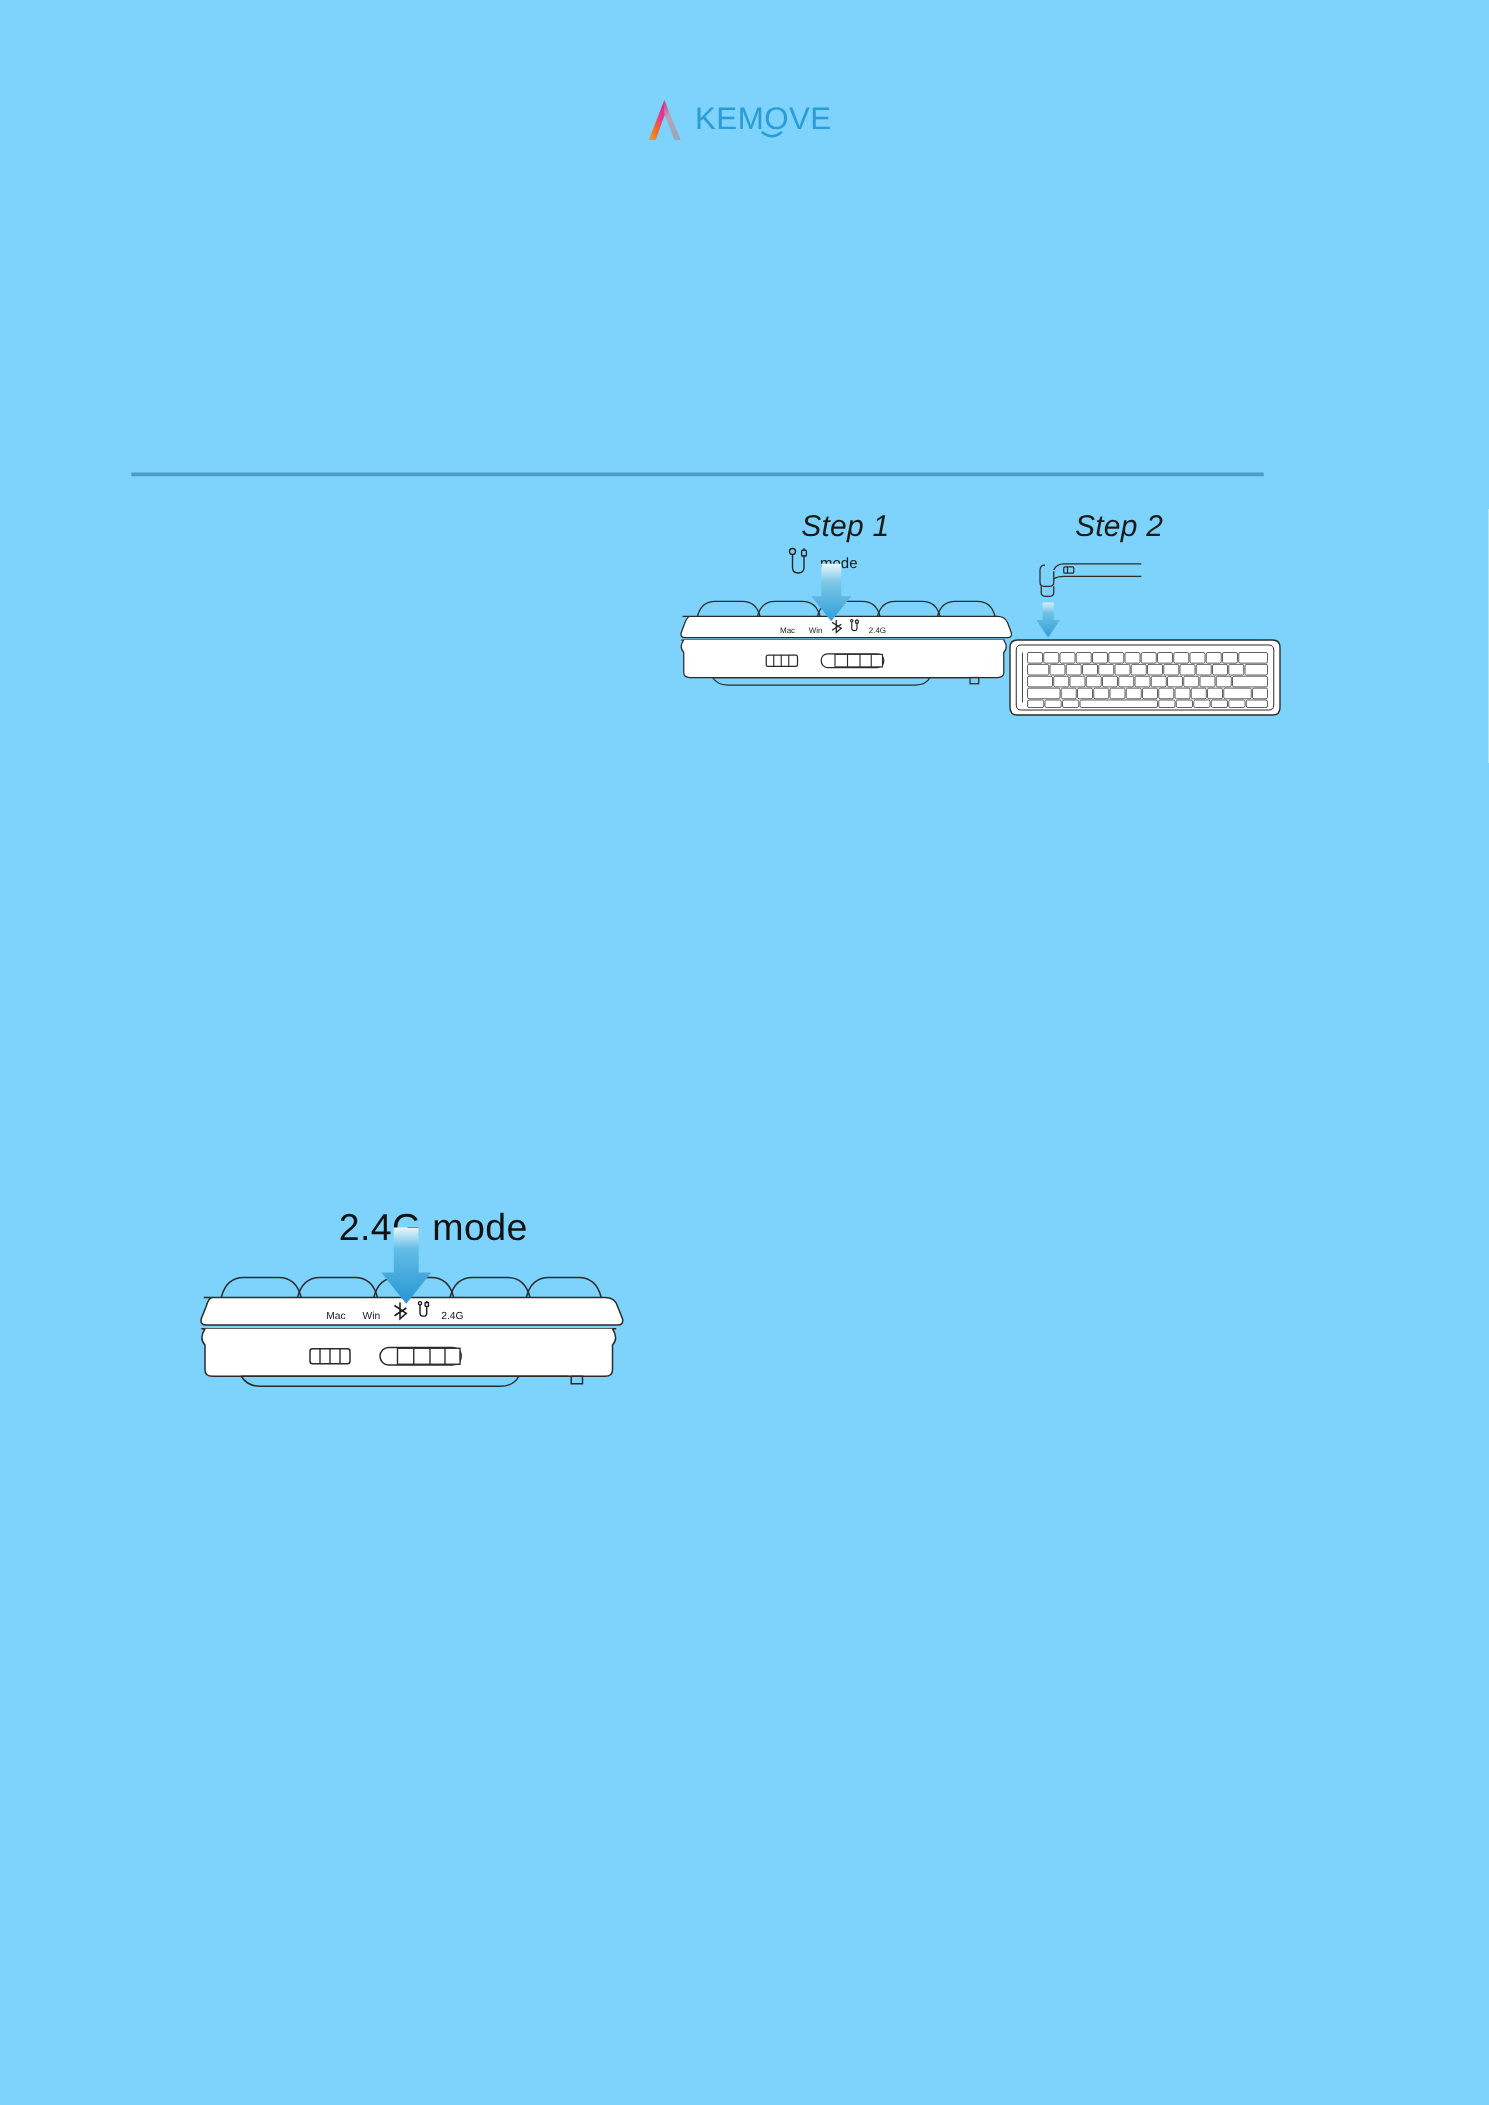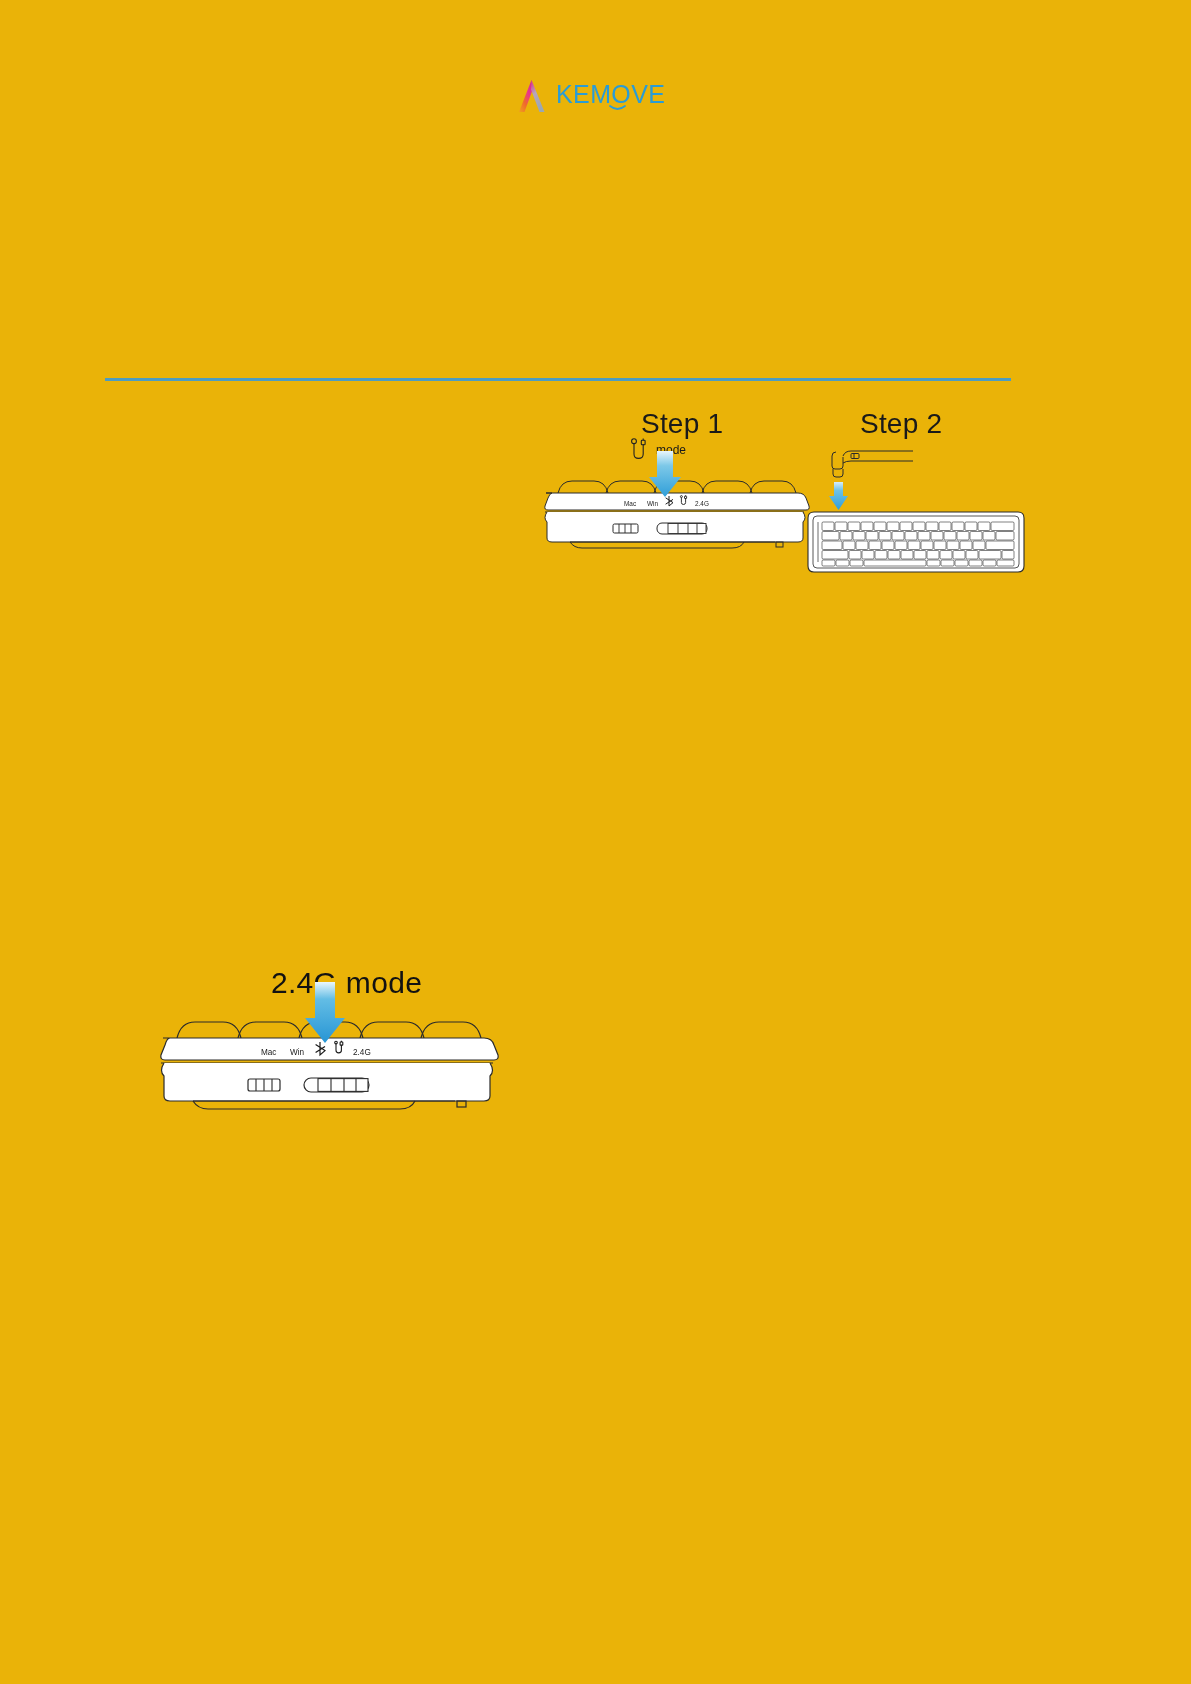--- a/index.html
+++ b/index.html
@@ -1,29 +1,29 @@
 <!DOCTYPE html>
 <html><head>
 <meta charset="utf-8">
 <style>
   html,body{margin:0;padding:0;background:#ffffff;}
   body{width:1191px;height:1684px;position:relative;font-family:"Liberation Sans",sans-serif;overflow:hidden;}
-  .page{position:absolute;inset:0;background:#eab308;}
+  .page{position:absolute;inset:0;background:#7dd3fc;}
 
   
   .logo-wrap{position:absolute;left:0;top:78px;width:1191px;display:flex;justify-content:center;align-items:center;}
   .logo{display:flex;align-items:center;gap:7px;}
   .logo-mark{width:34px;height:36px;display:block;}
   .logo-text{width:120px;height:34px;display:block;}
 
   
   .divider{position:absolute;left:105px;top:378px;width:906px;height:3px;background:#4c9cc2;}
 
   
-  .step-title{position:absolute;font-size:28px;color:#1a1a1a;letter-spacing:.2px;white-space:nowrap;font-family:"Liberation Sans",sans-serif;}
+  .step-title{position:absolute;font-size:24px;color:#1a1a1a;letter-spacing:.2px;white-space:nowrap;font-family:"Liberation Sans",sans-serif;font-style:italic;}
   .mode-line{position:absolute;display:flex;align-items:center;gap:7px;white-space:nowrap;}
   .mode-line .cablelbl{font-size:12px;color:#1a1a1a;}
 
   
   .fig{position:absolute;text-align:center;}
   svg{display:block;overflow:visible;}
 
   .big-mode-label{position:absolute;font-size:30px;color:#121212;white-space:nowrap;letter-spacing:.3px;}
 </style>
 </head>

